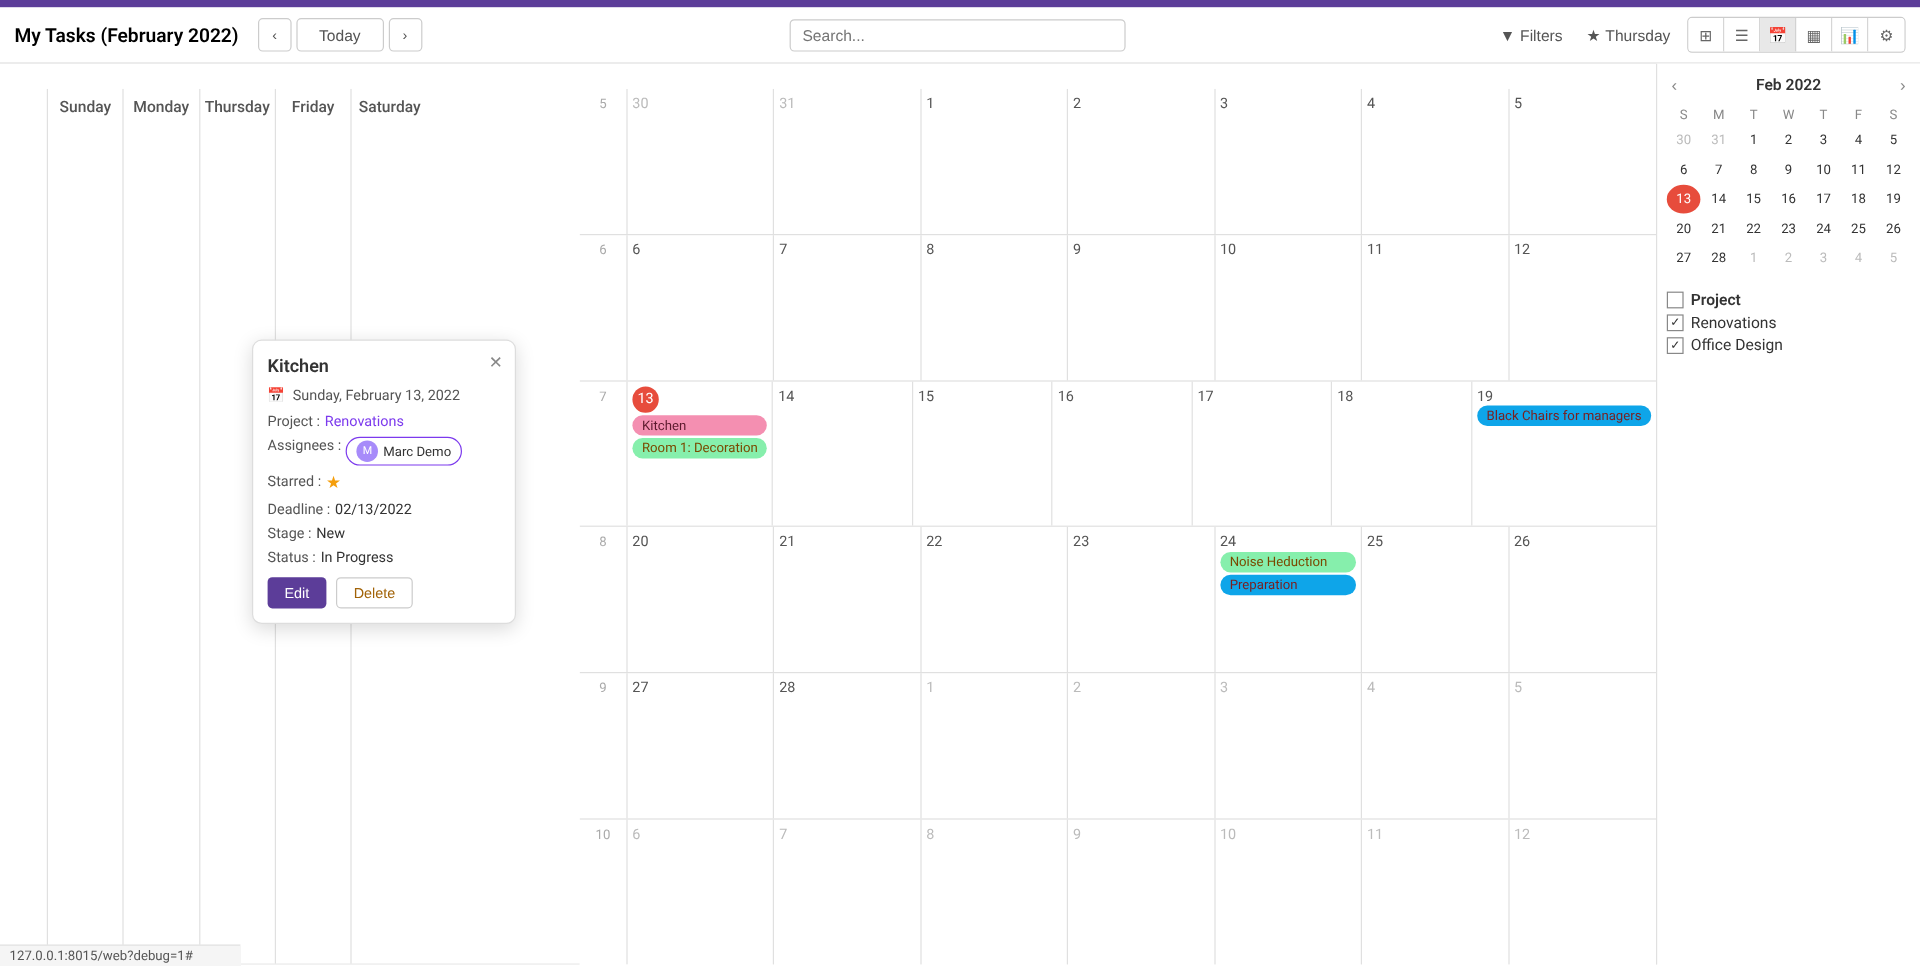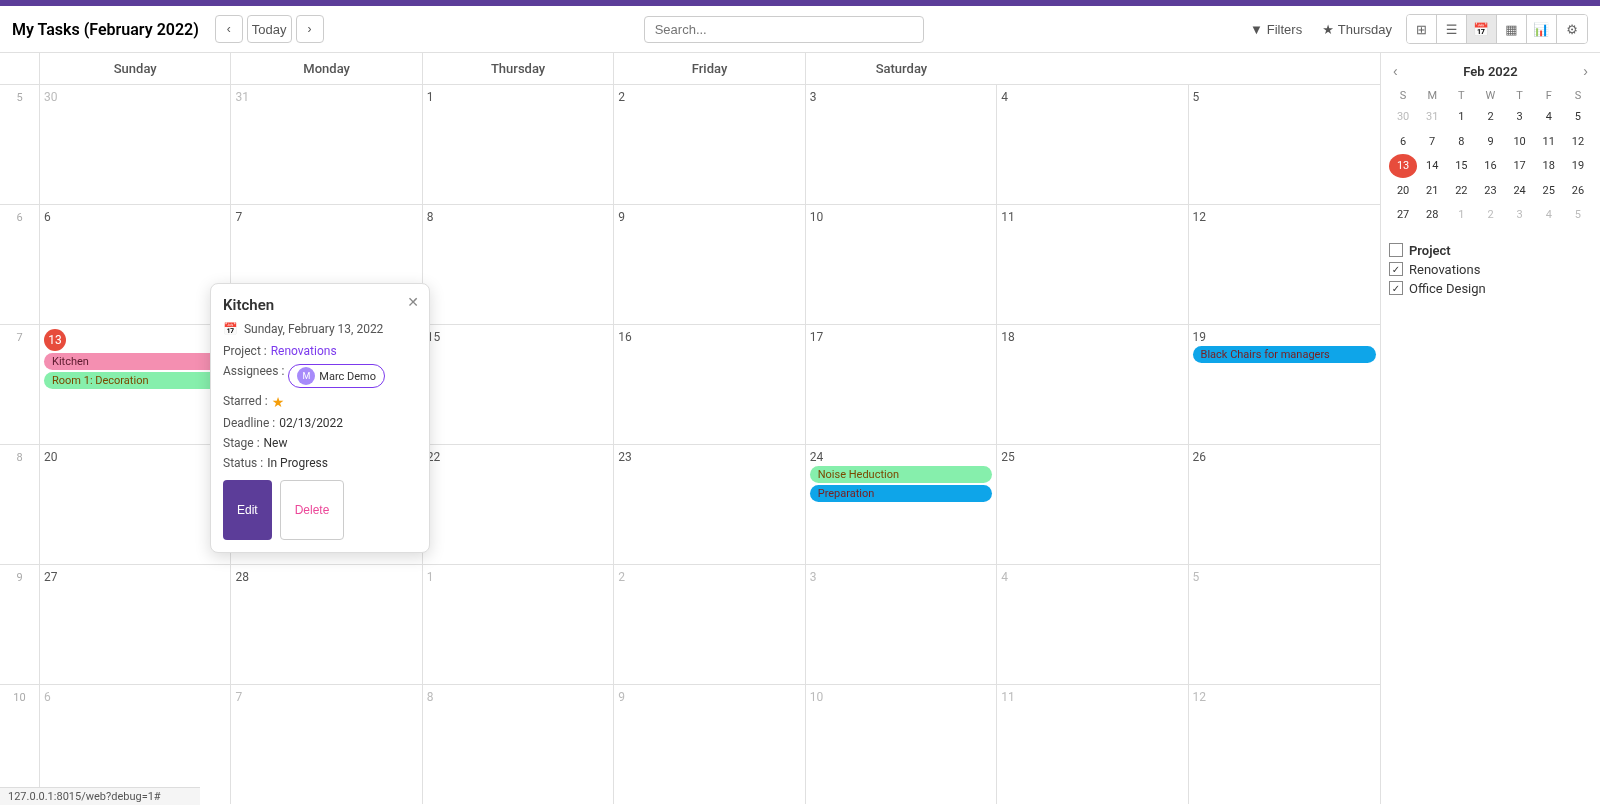--- a/index.html
+++ b/index.html
@@ -34,21 +34,21 @@
     .nav-btn {
       width: 28px; height: 28px;
       border: 1px solid #ccc;
       background: #fff;
       border-radius: 4px;
       cursor: pointer;
       display: flex; align-items: center; justify-content: center;
       font-size: 12px; color: #555;
     }
     .nav-btn.today {
-      padding: 0 4px;
+      padding: 0 18px;
       width: auto;
       font-size: 13px;
     }
     #search-area {
       flex: 1;
       display: flex;
       justify-content: center;
     }
     #search-input {
       width: 280px;
@@ -92,22 +92,23 @@
     
     #main {
       display: flex;
       height: calc(100vh - 54px);
     }
 
     
     #calendar {
       flex: 1;
       display: flex;
-      flex-direction: column;
+      flex-direction: row;
       overflow: hidden;
+      margin-top: 21px;
     }
 
     
     .cal-header {
       display: grid;
       grid-template-columns: 40px repeat(7, 1fr);
       border-bottom: 1px solid #e0e0e0;
     }
     .cal-header-week {
       width: 40px;
@@ -338,24 +339,24 @@
       background: #5c3d99;
       color: #fff;
       border: none;
       border-radius: 4px;
       padding: 5px 14px;
       cursor: pointer;
       font-size: 12px;
     }
     .btn-delete {
       background: #fff;
-      color: #ec4899;
+      color: #a16207;
       border: 1px solid #ccc;
       border-radius: 4px;
-      padding: 22px 14px;
+      padding: 5px 14px;
       cursor: pointer;
       font-size: 12px;
     }
     .url-bar {
       position: fixed;
       bottom: 0; left: 0;
       background: #f5f5f5;
       border-top: 1px solid #ddd;
       font-size: 11px;
       color: #555;

